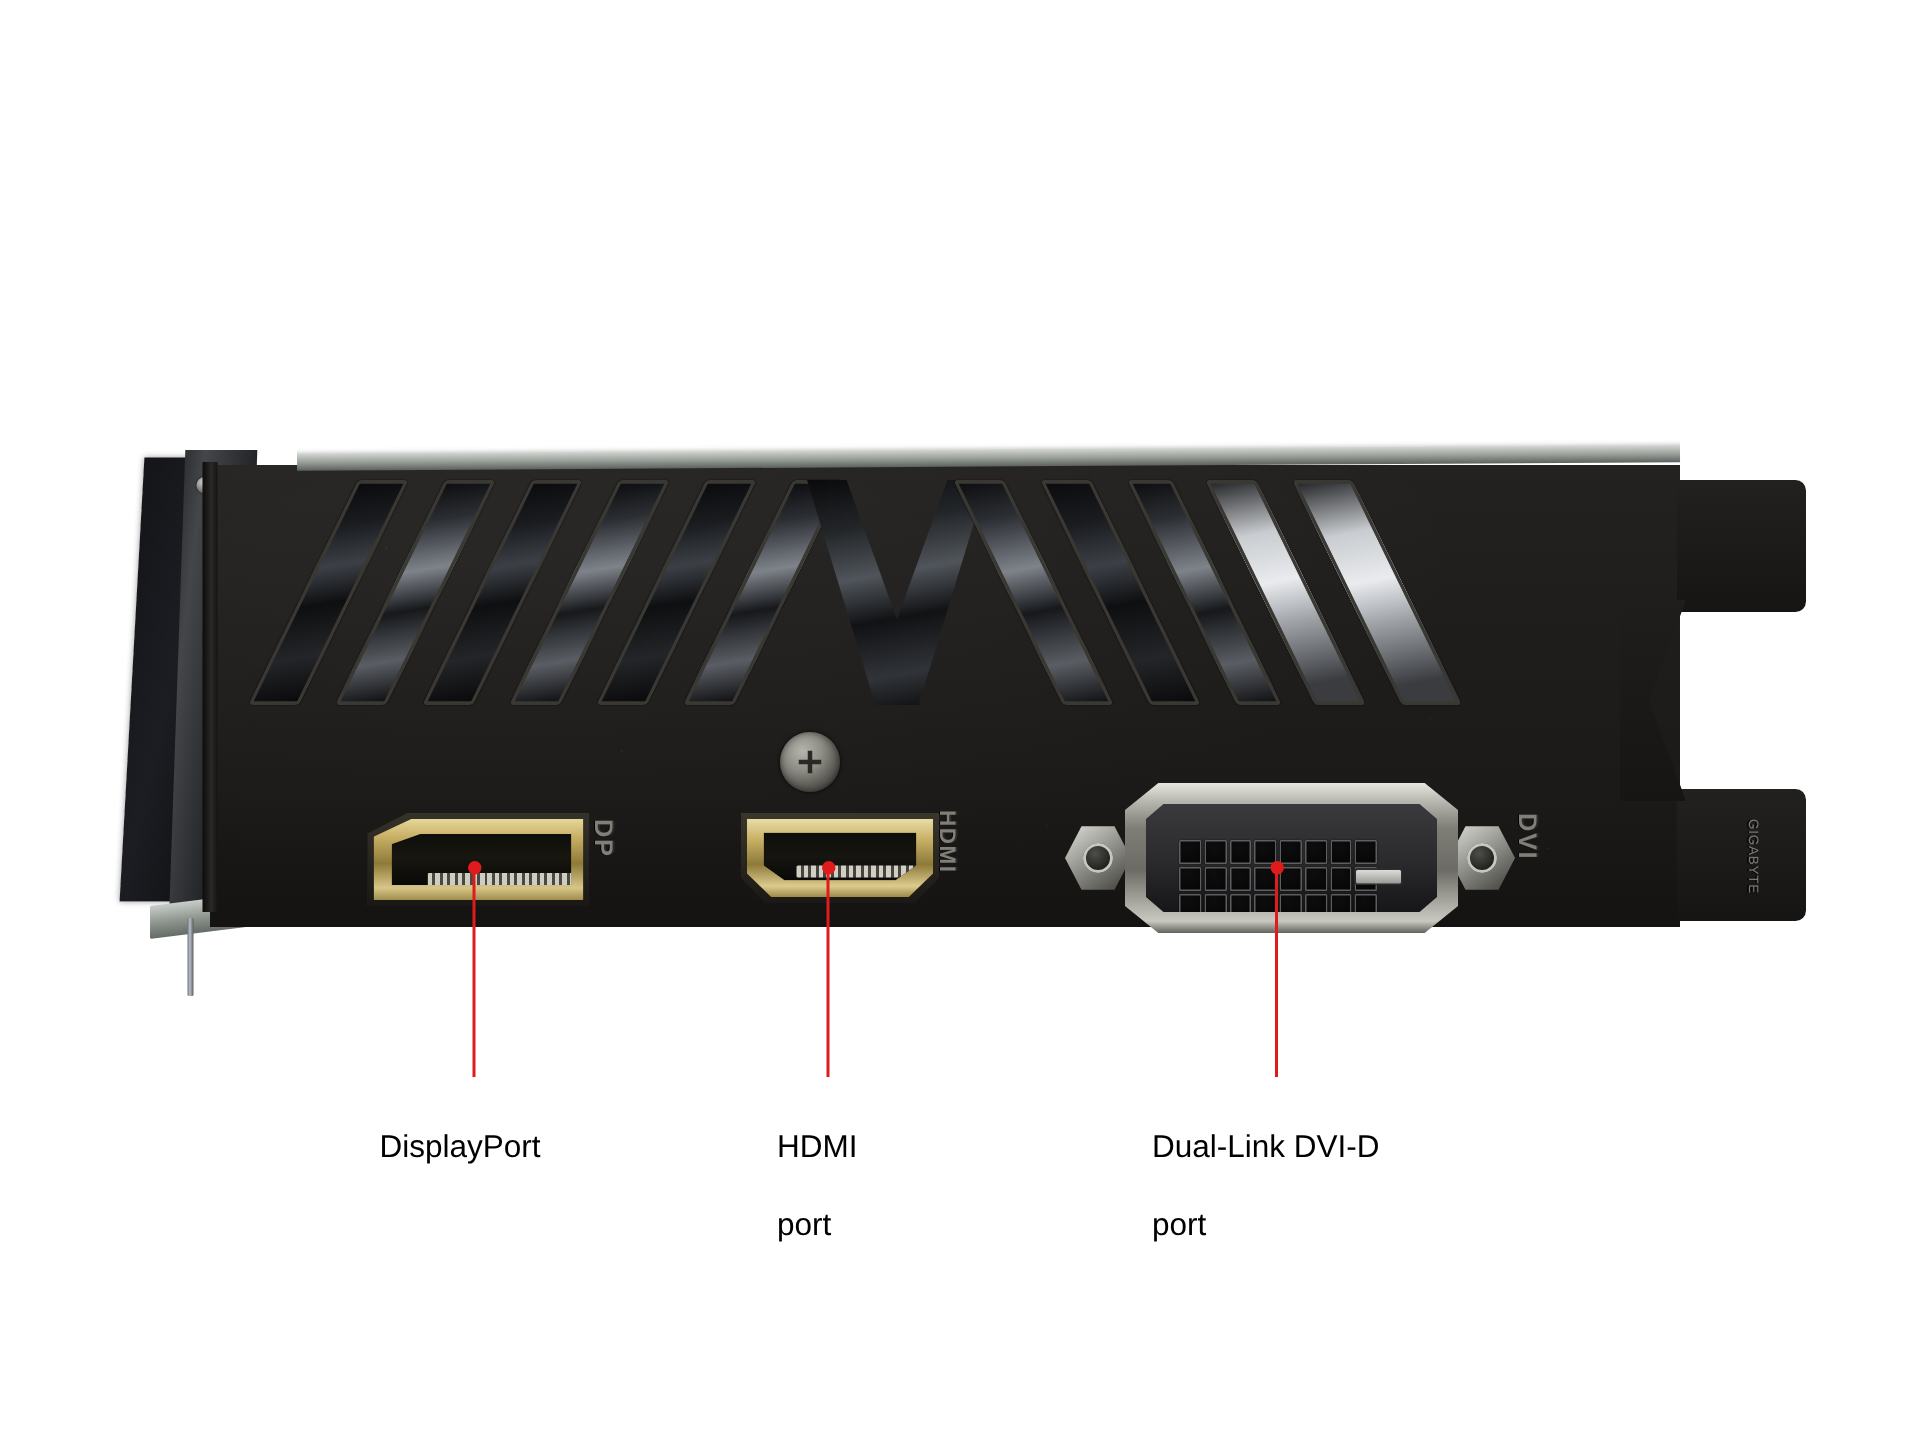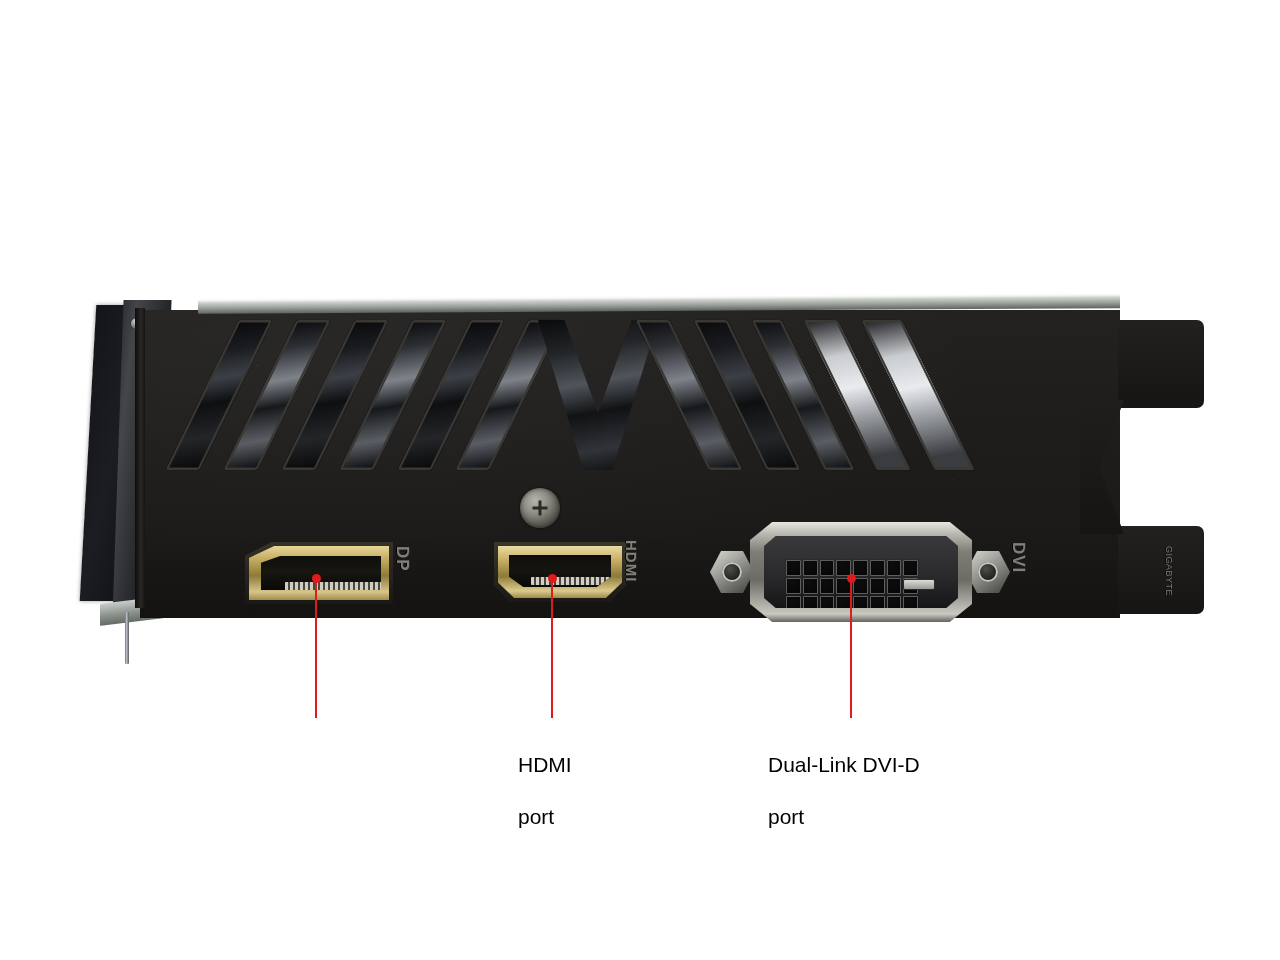--- a/index.html
+++ b/index.html
@@ -371,20 +371,23 @@
         </div>
       </div>
     </div>
     <div class="port-label" style="left:888px;top:246px;">DVI</div>
 
   </div>
 
   <div class="leader" style="left:315px;top:578px;height:140px;">
     <div class="dot"></div>
   </div>
+  <div class="callout" style="left:253px;top:726px;">
+    <div>DisplayPort</div>
+  </div>
 
   <div class="leader" style="left:551px;top:578px;height:140px;">
     <div class="dot"></div>
   </div>
   <div class="callout" style="left:518px;top:726px;">
     <div>HDMI</div>
     <div>port</div>
   </div>
 
   <div class="leader" style="left:850px;top:578px;height:140px;">

